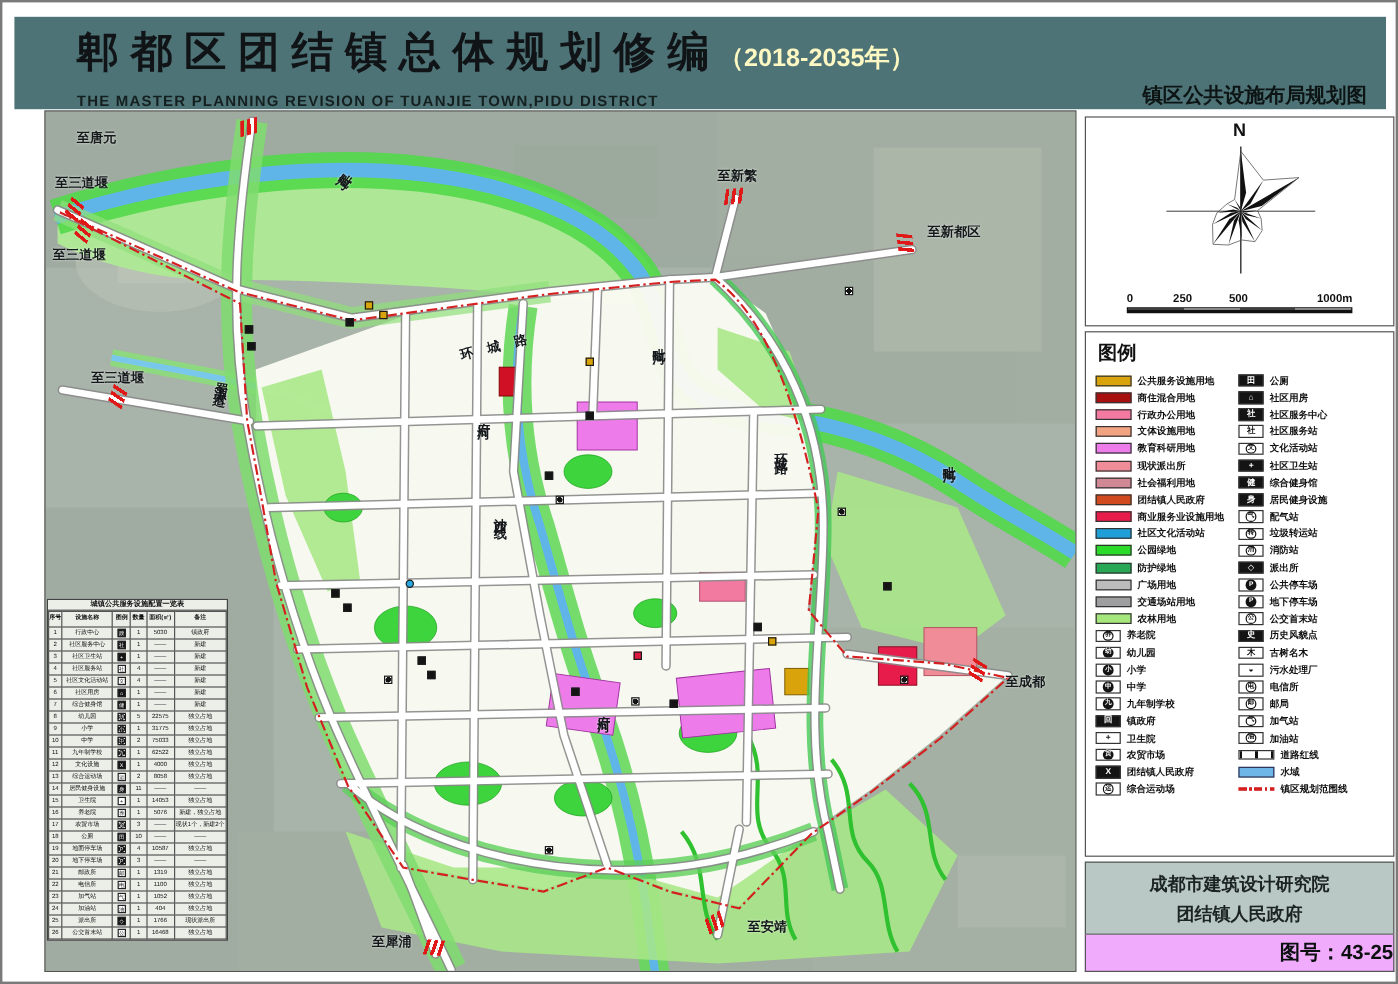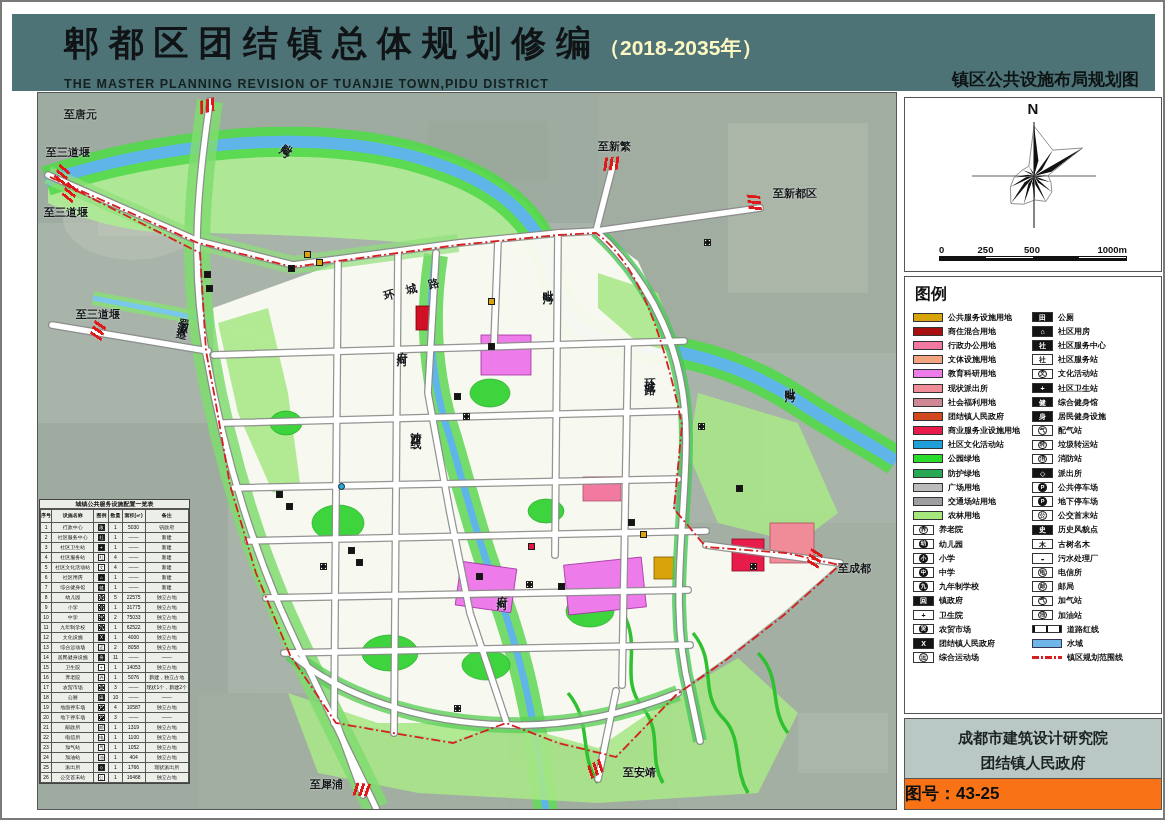--- a/index.html
+++ b/index.html
@@ -68,21 +68,21 @@
   .ic.d .in{background:#141414;color:#fff;border-radius:50%;width:8.5px;height:8.5px;font-size:5.5px;}
   .roadline{width:30px;height:8px;border:1px solid #333;flex:none;
       background:repeating-linear-gradient(90deg,#111 0 2px,#fff 2px 13px);}
   .wsw{width:30px;height:9px;border:1px solid #335;background:#6FB6E8;flex:none;}
   .bline{width:30px;height:2.5px;flex:none;
       background:repeating-linear-gradient(90deg,#D42020 0 7px,rgba(0,0,0,0) 7px 9px,#D42020 9px 11px,rgba(0,0,0,0) 11px 13px);}
   .lbl{font-size:8px;font-weight:bold;color:#111;white-space:nowrap;}
   .attrib-box{position:absolute;left:902px;top:716px;width:258px;height:92px;}
   .attrib-top{height:61px;background:#B9C8C4;border:1px solid #555;text-align:center;padding-top:6px;}
   .attrib-top div{font-size:15px;font-weight:bold;color:#1c2423;line-height:25px;}
-  .attrib-no{height:31px;background:#f97316;border:1px solid #555;border-top:none;text-align:left;
+  .attrib-no{height:31px;background:#f0abfc;border:1px solid #555;border-top:none;text-align:right;
      font-size:17px;font-weight:bold;color:#0b0f0f;line-height:29px;}
 </style>
 </head>
 <body>
 
 <div class="page">
 
   <div class="header">
     <div class="title-row">
       <span class="title">郫 都 区 团 结 镇 总 体 规 划 修 编</span>

